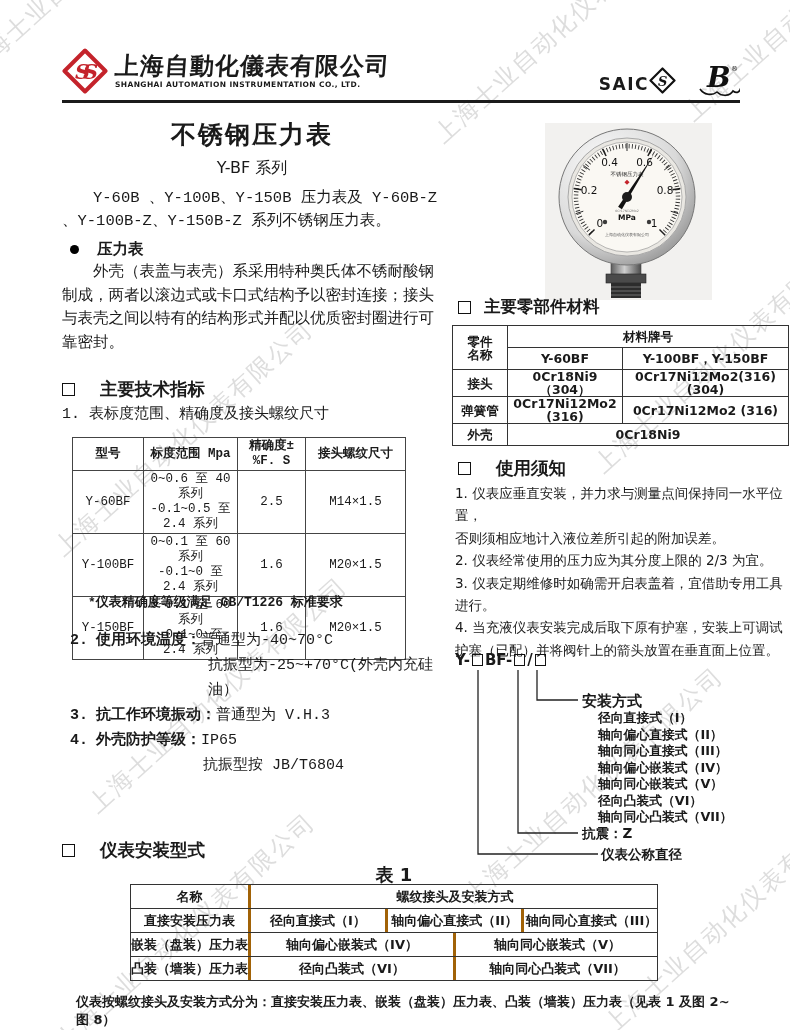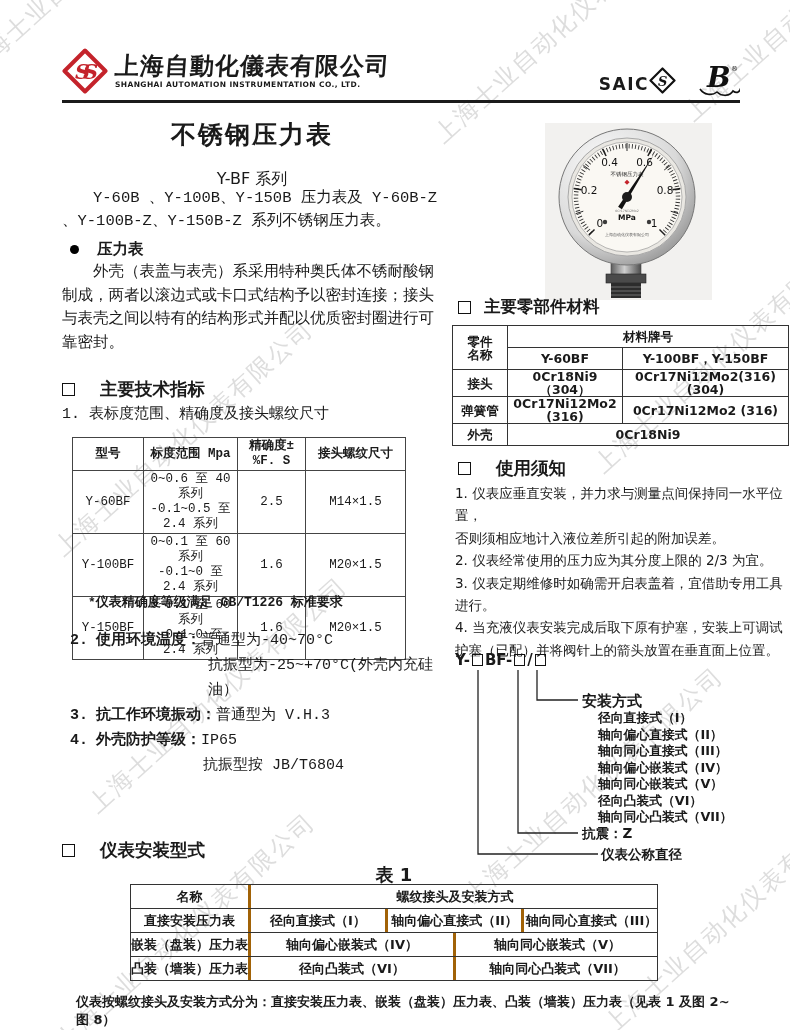--- a/index.html
+++ b/index.html
@@ -21,21 +21,21 @@
   .brand-txt{display:flex;flex-direction:column}
   .brand-cn{font-family:"DejaVu Serif",serif;font-weight:bold;font-size:24px;line-height:1.05;transform:skewX(-4deg);letter-spacing:1px}
   .brand-en{font-size:7.5px;font-weight:bold;letter-spacing:.4px;margin-top:2px}
   .right-logos{position:absolute;right:0;top:14px;display:flex;align-items:center;gap:20px}
   .saic{display:flex;align-items:flex-end;gap:0;font-weight:bold;font-size:17px;letter-spacing:1.5px}
   .hdr-rule{left:62px;top:100px;width:678px;border-top:3px solid #1b1b1b;height:0}
 
   
   .title-block{left:92px;top:118px;width:320px;text-align:center}
   .main-title{font-size:25px;font-weight:bold;letter-spacing:2px}
-  .series{font-size:16px;margin-top:18px}
+  .series{font-size:16px;margin-top:7px}
   .serif{font-family:Liberation Mono, monospace}
   .intro{left:62px;top:187px;width:382px;font-size:15.5px;line-height:23px;text-indent:2em}
   .bullet-line{left:70px;top:239px;font-size:15.5px;font-weight:bold;display:flex;align-items:center}
   .bullet-dot{display:inline-block;width:9px;height:9px;border-radius:50%;background:#000;margin-right:18px}
   .body-para{left:62px;top:261px;width:384px;font-size:15.5px;line-height:23.5px;text-indent:2em}
 
   
   .sec-h{display:flex;align-items:center;font-weight:bold;font-size:17.5px}
   .sq{display:inline-block;width:13px;height:13px;border:1.6px solid #111;flex:0 0 auto}
   .gap9{gap:25px}.gap3{gap:13px}

